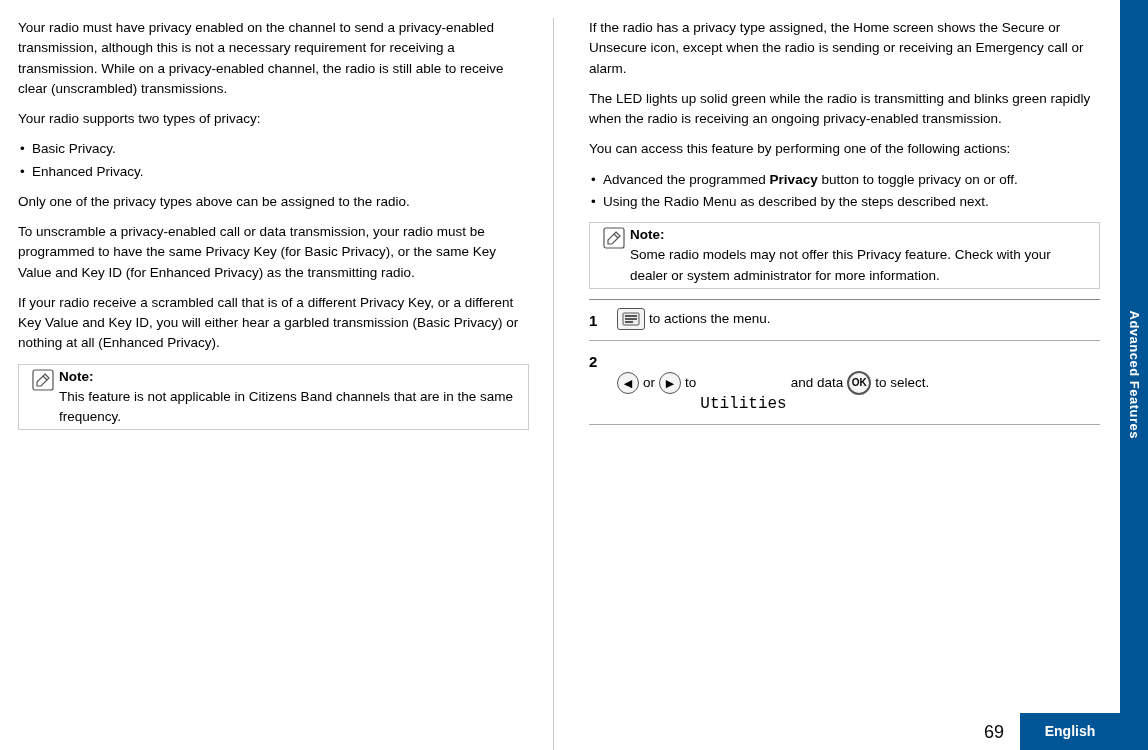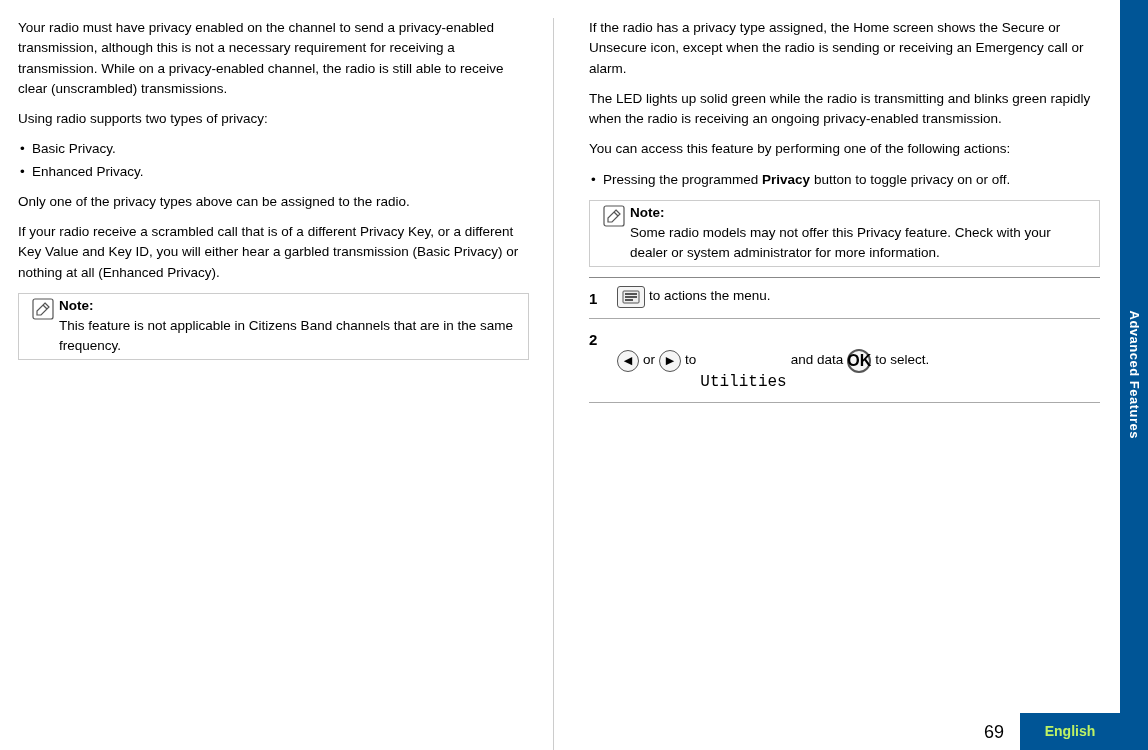--- a/index.html
+++ b/index.html
@@ -150,21 +150,21 @@
       vertical-align: middle;
     }
     .btn-ok {
       display: inline-flex;
       align-items: center;
       justify-content: center;
       width: 24px;
       height: 24px;
       border: 2px solid #555;
       border-radius: 50%;
-      font-size: 16px;
+      font-size: 10px;
       font-weight: bold;
       background: #f5f5f5;
       vertical-align: middle;
     }
     code {
       font-family: "Courier New", Courier, monospace;
       font-size: 16px;
       margin-top: 43px;
     }
     
@@ -180,21 +180,21 @@
       margin-left: 48px;
     }
     .page-num {
       font-size: 18px;
       font-weight: normal;
       color: #000;
       padding: 4px 16px;
     }
     .lang-badge {
       background: #005596;
-      color: #bef264;
+      color: #ffffff;
       font-size: 14px;
       font-weight: bold;
       padding: 8px 22px;
       display: flex;
       align-items: center;
       justify-content: center;
       min-width: 100px;
     }
   </style>
 </head>
@@ -203,26 +203,27 @@
 <div class="page-container">
 
   <div class="side-tab">
     <span class="side-tab-text">Advanced Features</span>
   </div>
 
   <div class="content-area">
 
     <div class="left-col">
       <p>Your radio must have privacy enabled on the channel to send a privacy-enabled transmission, although this is not a necessary requirement for receiving a transmission. While on a privacy-enabled channel, the radio is still able to receive clear (unscrambled) transmissions.</p>
-      <p>Using radio supports two types of privacy:</p>
+      <p>Your radio supports two types of privacy:</p>
       <ul>
         <li>Basic Privacy.</li>
         <li>Enhanced Privacy.</li>
       </ul>
       <p>Only one of the privacy types above can be assigned to the radio.</p>
+      <p>To unscramble a privacy-enabled call or data transmission, your radio must be programmed to have the same Privacy Key (for Basic Privacy), or the same Key Value and Key ID (for Enhanced Privacy) as the transmitting radio.</p>
       <p>If your radio receive a scrambled call that is of a different Privacy Key, or a different Key Value and Key ID, you will either hear a garbled transmission (Basic Privacy) or nothing at all (Enhanced Privacy).</p>
       <div class="note-box">
         <div class="note-icon">
           <svg viewBox="0 0 22 22" fill="none" xmlns="http://www.w3.org/2000/svg">
             <rect x="1" y="1" width="20" height="20" rx="2" stroke="#555" stroke-width="1.2" fill="white"></rect>
             <path d="M13 5 L17 9 L9 17 L5 17 L5 13 Z" stroke="#555" stroke-width="1.2" fill="none"></path>
             <path d="M11 7 L15 11" stroke="#555" stroke-width="1.2"></path>
           </svg>
         </div>
         <div class="note-content">
@@ -231,21 +232,24 @@
         </div>
       </div>
     </div>
 
     <div class="right-col">
       <p>If the radio has a privacy type assigned, the Home screen shows the Secure or Unsecure icon, except when the radio is sending or receiving an Emergency call or alarm.</p>
       <p>The LED lights up solid green while the radio is transmitting and blinks green rapidly when the radio is receiving an ongoing privacy-enabled transmission.</p>
       <p>You can access this feature by performing one of the following actions:</p>
       <ul>
         <li>
-          <span>Pressing the programmed </span><strong>Privacy</strong><span> button to toggle privacy on or off.</span>
+          <span>Advanced the programmed </span><strong>Privacy</strong><span> button to toggle privacy on or off.</span>
+        </li>
+        <li>
+          <span>Using the Radio Menu as described by the steps described next.</span>
         </li>
       </ul>
 
       <div class="note-box">
         <div class="note-icon">
           <svg viewBox="0 0 22 22" fill="none" xmlns="http://www.w3.org/2000/svg">
             <rect x="1" y="1" width="20" height="20" rx="2" stroke="#555" stroke-width="1.2" fill="white"></rect>
             <path d="M13 5 L17 9 L9 17 L5 17 L5 13 Z" stroke="#555" stroke-width="1.2" fill="none"></path>
             <path d="M11 7 L15 11" stroke="#555" stroke-width="1.2"></path>
           </svg>

